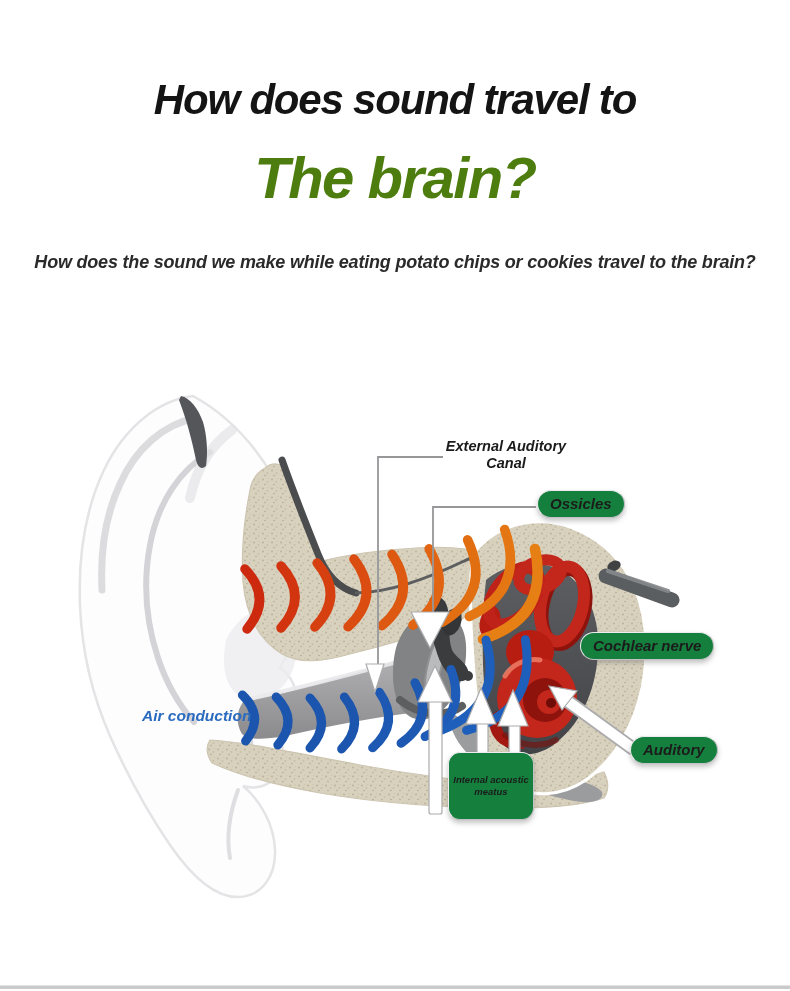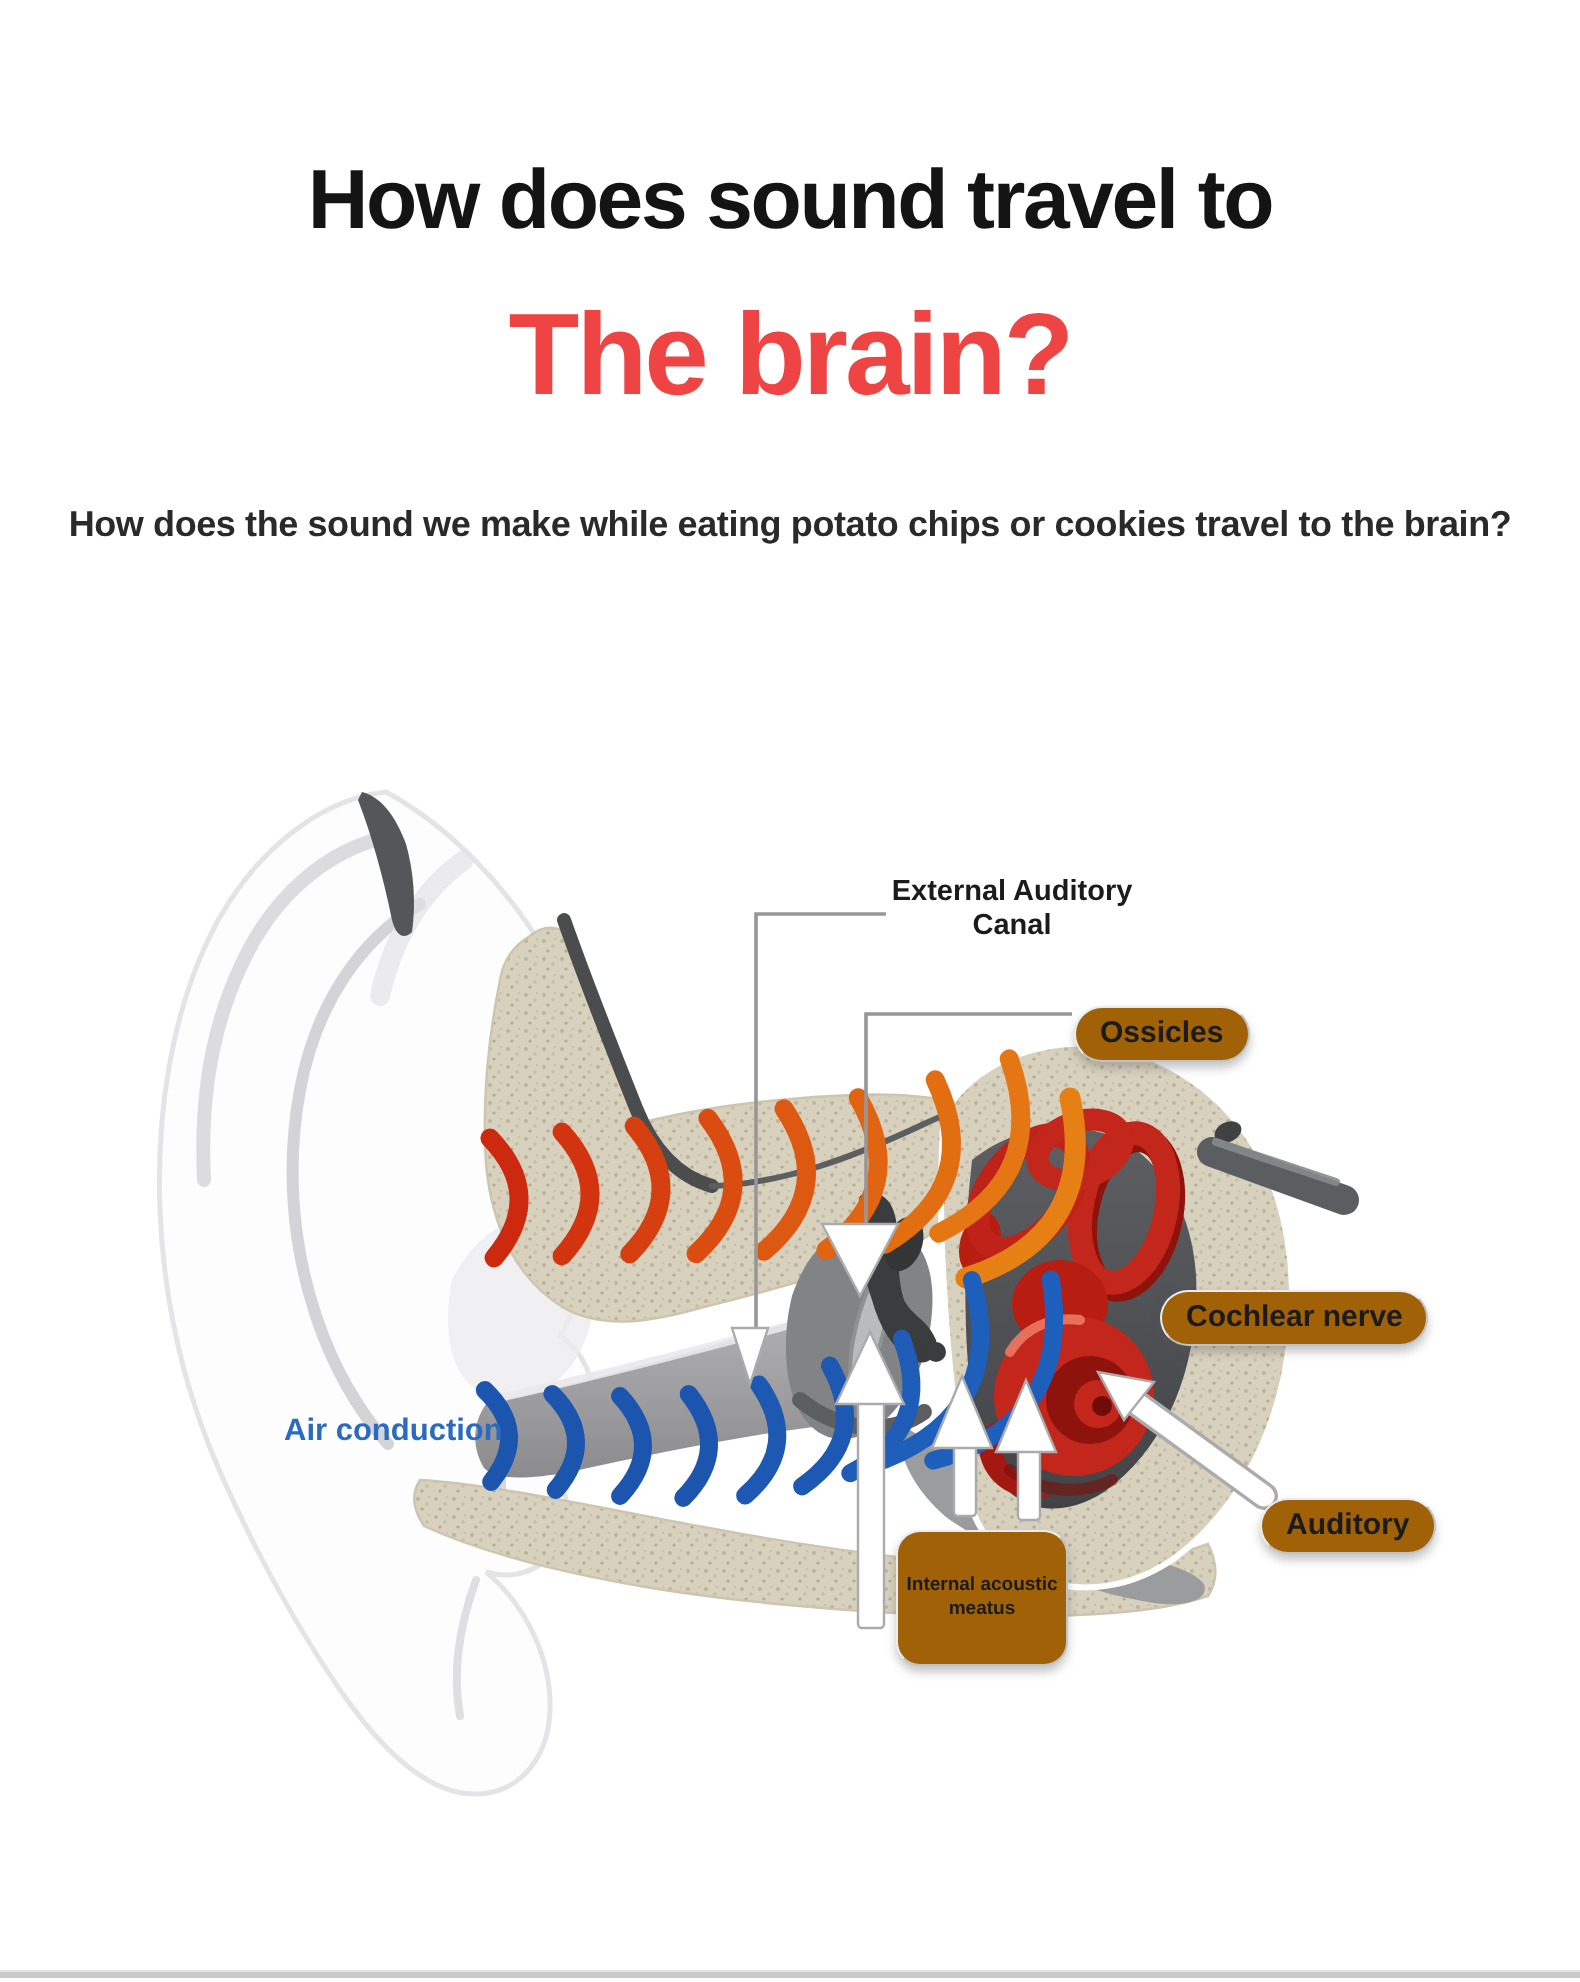--- a/index.html
+++ b/index.html
@@ -1,29 +1,29 @@
 <!DOCTYPE html>
 <html style="--bone-wave-start: #cd290e; --bone-wave-end: #e68014; --air-wave: #1c55ae; --air-conduction-text: #2a6abf; --inner-ear-red: #c3261a; --bone-beige: #d8d1be; --canal-gray: #9a9a9c;"><head>
 <meta charset="utf-8">
 <style>
   html,body{margin:0;padding:0;background:#ffffff;}
   .page{position:relative;width:790px;height:991px;background:#ffffff;overflow:hidden;
-        font-family:"Liberation Sans","DejaVu Sans",sans-serif;}
+        font-family:"Liberation Sans","DejaVu Sans",sans-serif;font-style:italic;}
   .t1{position:absolute;top:76px;left:0;width:790px;text-align:center;
       font-size:42px;font-weight:bold;letter-spacing:-1.2px;color:#141414;}
   .t2{position:absolute;top:144px;left:0;width:790px;text-align:center;
-      font-size:58px;font-weight:bold;letter-spacing:-1.5px;color:#ef4444;}
+      font-size:58px;font-weight:bold;letter-spacing:-1.5px;color:#4d7c0f;}
   .sub{position:absolute;top:252px;left:0;width:790px;text-align:center;
        font-size:18px;font-weight:bold;letter-spacing:-0.2px;color:#2a2a2a;}
   .diagram{position:absolute;left:0;top:0;width:790px;height:991px;}
   .diagram svg{position:absolute;left:0;top:0;}
   .lbl{position:absolute;z-index:5;font-weight:bold;color:#1b1b1b;}
-  .bubble{background:#a16207;border-radius:16px;padding:4px 12px 5px;
+  .bubble{background:#15803d;border-radius:16px;padding:4px 12px 5px;
           border:1px solid #c2c2c4;border-top-color:#ececee;border-left-color:#ececee;
-          box-shadow:0 3px 5px rgba(90,90,90,.35);font-size:15px;white-space:nowrap;margin-top:13px;}
+          box-shadow:0 3px 5px rgba(90,90,90,.35);font-size:15px;white-space:nowrap;}
   .lbl-eac{left:428px;top:438px;width:156px;text-align:center;font-size:14.5px;line-height:1.14;}
   .lbl-ossicles{left:537px;top:490px;}
   .lbl-nerve{left:580px;top:632px;}
   .lbl-cochlea{left:630px;top:736px;}
   .lbl-meatus{left:448px;top:752px;width:78px;text-align:center;font-size:9.5px;
               line-height:1.25;white-space:normal;padding:21px 3px;border-radius:12px;}
   .lbl-tympanic{left:352px;top:814px;font-size:13.5px;padding:6px 12px;}
   .lbl-air{left:142px;top:707px;font-size:15.5px;color:var(--air-conduction-text,#2a6abf);}
   .bottom-rule{position:absolute;left:0;top:985px;width:790px;height:3px;
                background:#cacaca;border-top:1px solid #e3e3e3;}

